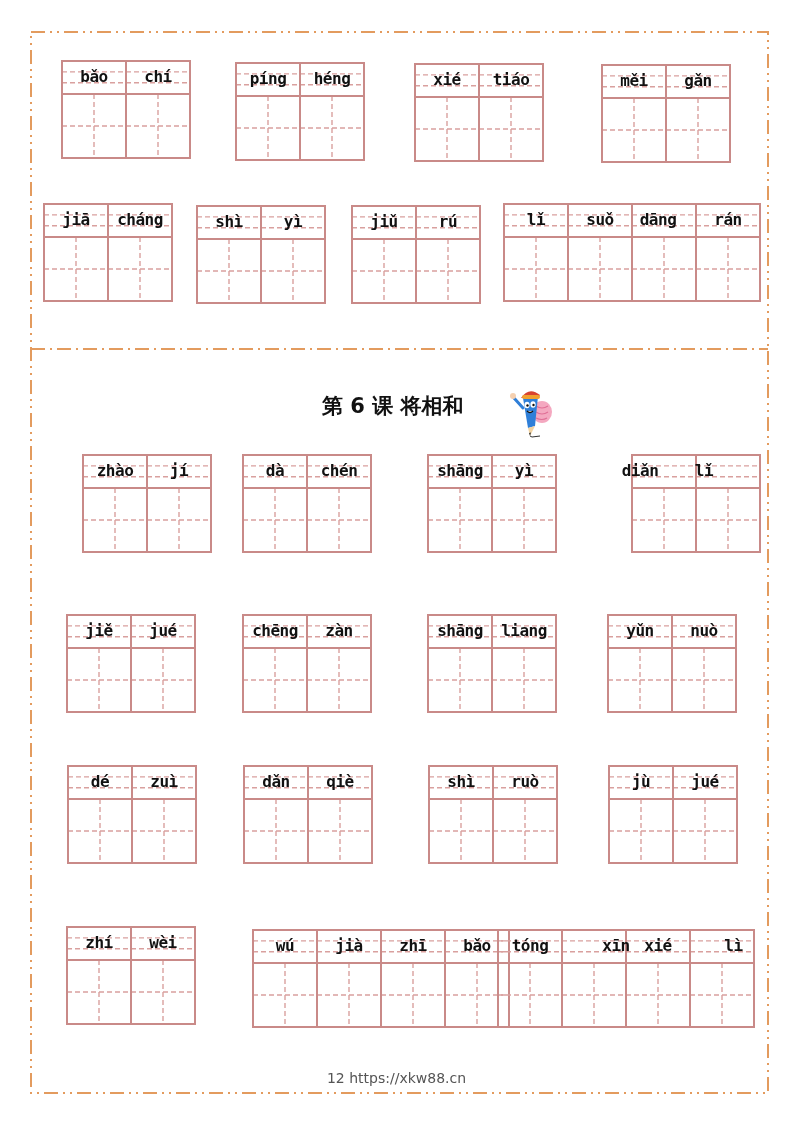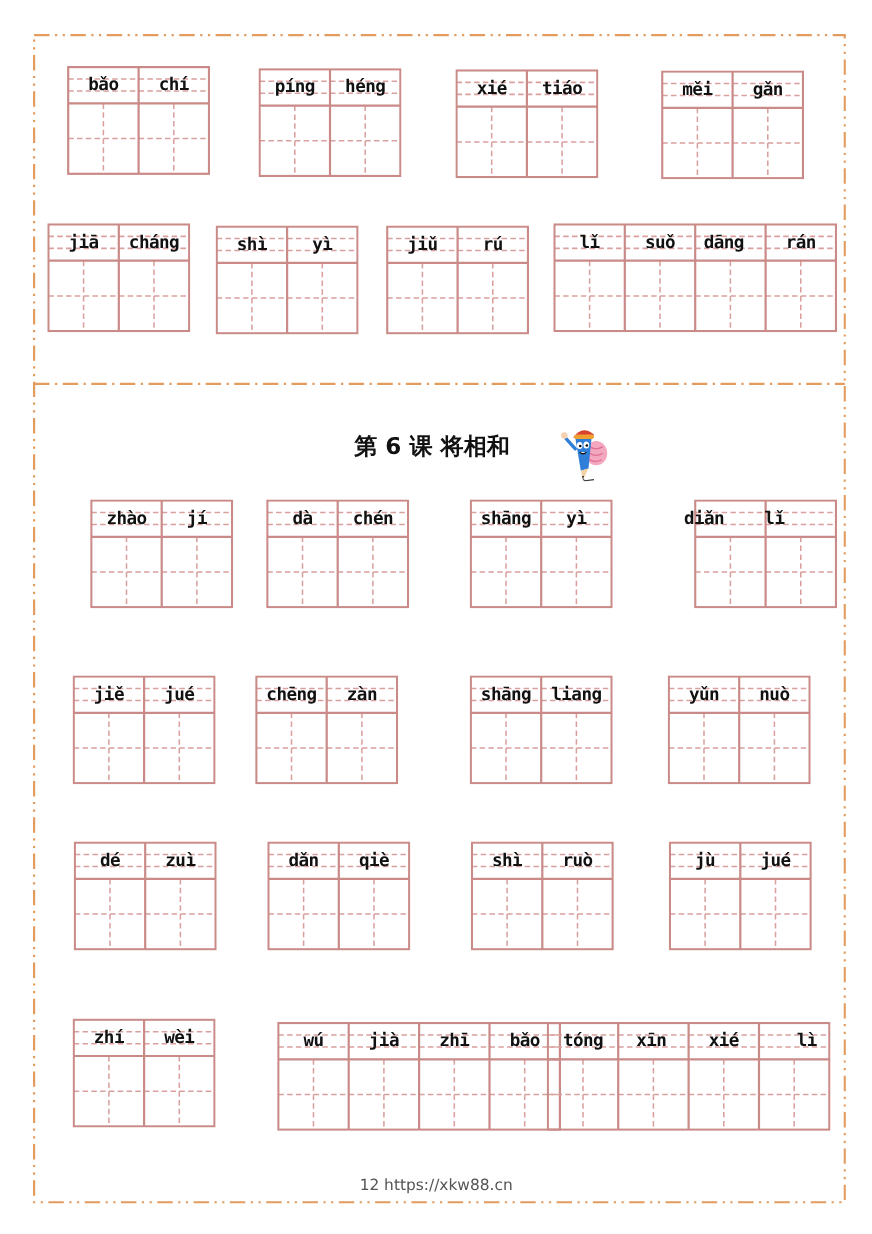--- a/index.html
+++ b/index.html
@@ -264,21 +264,21 @@
         <line x1="97" y1="34" x2="97" y2="98" stroke="#d9a09e" stroke-width="1.4" stroke-dasharray="5 3"></line>
         <rect x="1" y="1" width="128" height="97" fill="none" stroke="#c98a88" stroke-width="2"></rect>
         <line x1="1" y1="34" x2="129" y2="34" stroke="#c98a88" stroke-width="2"></line>
         <line x1="65" y1="1" x2="65" y2="98" stroke="#c98a88" stroke-width="2"></line>
       </svg>
       <div class="py" style="left: 1px; width: 64px;">jiě</div>
       <div style="position: absolute; left: 1px; top: 34px; width: 64px; height: 64px;"></div>
       <div class="py" style="left: 65px; width: 64px;">jué</div>
       <div style="position: absolute; left: 65px; top: 34px; width: 64px; height: 64px;"></div>
     </div>
-    <div class="grid" style="left: 232px; top: 614px; width: 130px; height: 99px;">
+    <div class="grid" style="left: 242px; top: 614px; width: 130px; height: 99px;">
       <svg width="130" height="99">
         <line x1="1" y1="11.89" x2="129" y2="11.89" stroke="#d9a09e" stroke-width="1.4" stroke-dasharray="5 3"></line>
         <line x1="1" y1="22.78" x2="129" y2="22.78" stroke="#d9a09e" stroke-width="1.4" stroke-dasharray="5 3"></line>
         <line x1="1" y1="66" x2="129" y2="66" stroke="#d9a09e" stroke-width="1.4" stroke-dasharray="5 3"></line>
         <line x1="33" y1="34" x2="33" y2="98" stroke="#d9a09e" stroke-width="1.4" stroke-dasharray="5 3"></line>
         <line x1="97" y1="34" x2="97" y2="98" stroke="#d9a09e" stroke-width="1.4" stroke-dasharray="5 3"></line>
         <rect x="1" y="1" width="128" height="97" fill="none" stroke="#c98a88" stroke-width="2"></rect>
         <line x1="1" y1="34" x2="129" y2="34" stroke="#c98a88" stroke-width="2"></line>
         <line x1="65" y1="1" x2="65" y2="98" stroke="#c98a88" stroke-width="2"></line>
       </svg>
@@ -433,21 +433,21 @@
         <line x1="161" y1="34" x2="161" y2="98" stroke="#d9a09e" stroke-width="1.4" stroke-dasharray="5 3"></line>
         <line x1="225" y1="34" x2="225" y2="98" stroke="#d9a09e" stroke-width="1.4" stroke-dasharray="5 3"></line>
         <rect x="1" y="1" width="256" height="97" fill="none" stroke="#c98a88" stroke-width="2"></rect>
         <line x1="1" y1="34" x2="257" y2="34" stroke="#c98a88" stroke-width="2"></line>
         <line x1="65" y1="1" x2="65" y2="98" stroke="#c98a88" stroke-width="2"></line>
         <line x1="129" y1="1" x2="129" y2="98" stroke="#c98a88" stroke-width="2"></line>
         <line x1="193" y1="1" x2="193" y2="98" stroke="#c98a88" stroke-width="2"></line>
       </svg>
       <div class="py" style="left: 1px; width: 64px;">tóng</div>
       <div style="position: absolute; left: 1px; top: 34px; width: 64px; height: 64px;"></div>
-      <div class="py" style="left: 65px; width: 60px;">xīn</div>
+      <div class="py" style="left: 65px; width: 60px; padding-left: 24px;">xīn</div>
       <div style="position: absolute; left: 65px; top: 34px; width: 64px; height: 64px;"></div>
       <div class="py" style="left: 129px; width: 64px;">xié</div>
       <div style="position: absolute; left: 129px; top: 34px; width: 64px; height: 64px;"></div>
       <div class="py" style="left: 193px; width: 87px;">lì</div>
       <div style="position: absolute; left: 193px; top: 34px; width: 64px; height: 64px;"></div>
     </div>
   </div>
 
 <div class="footer">12 https://xkw88.cn</div>
 

